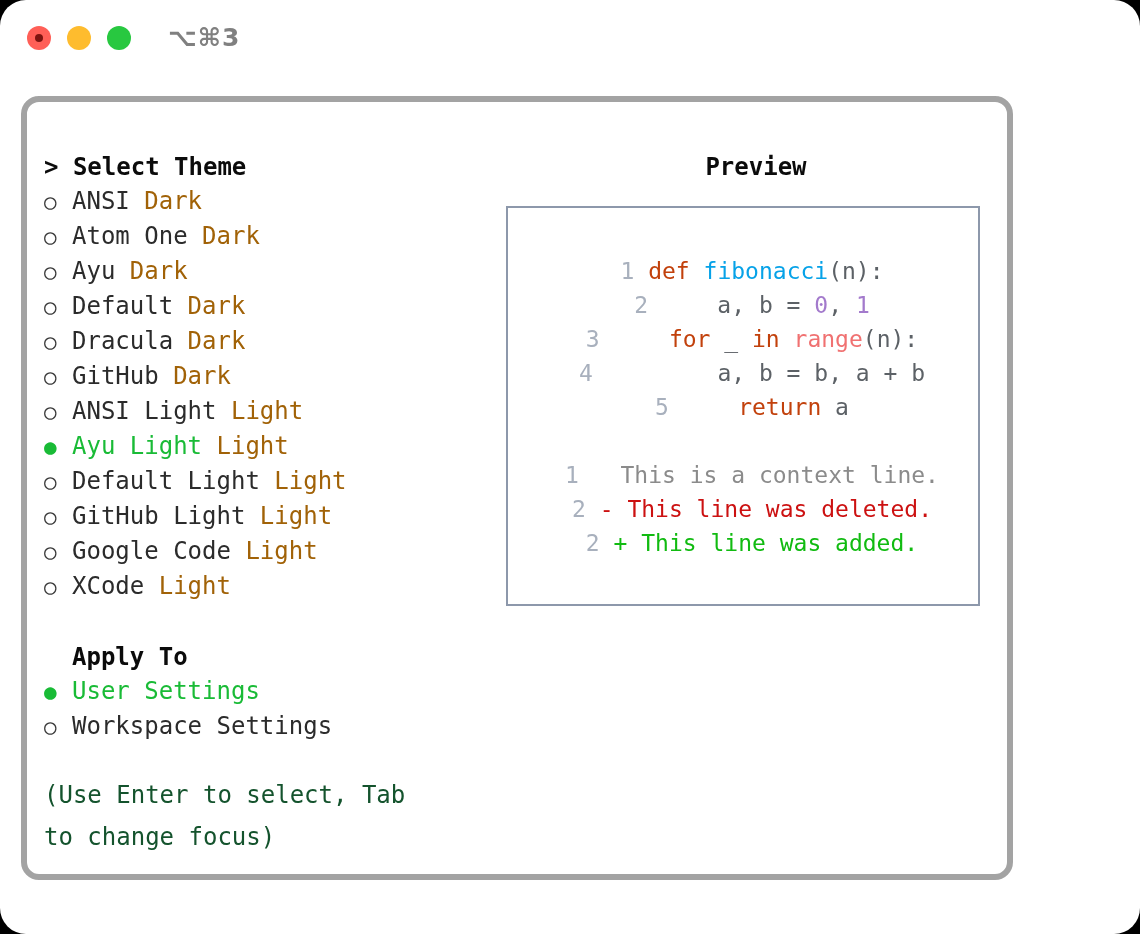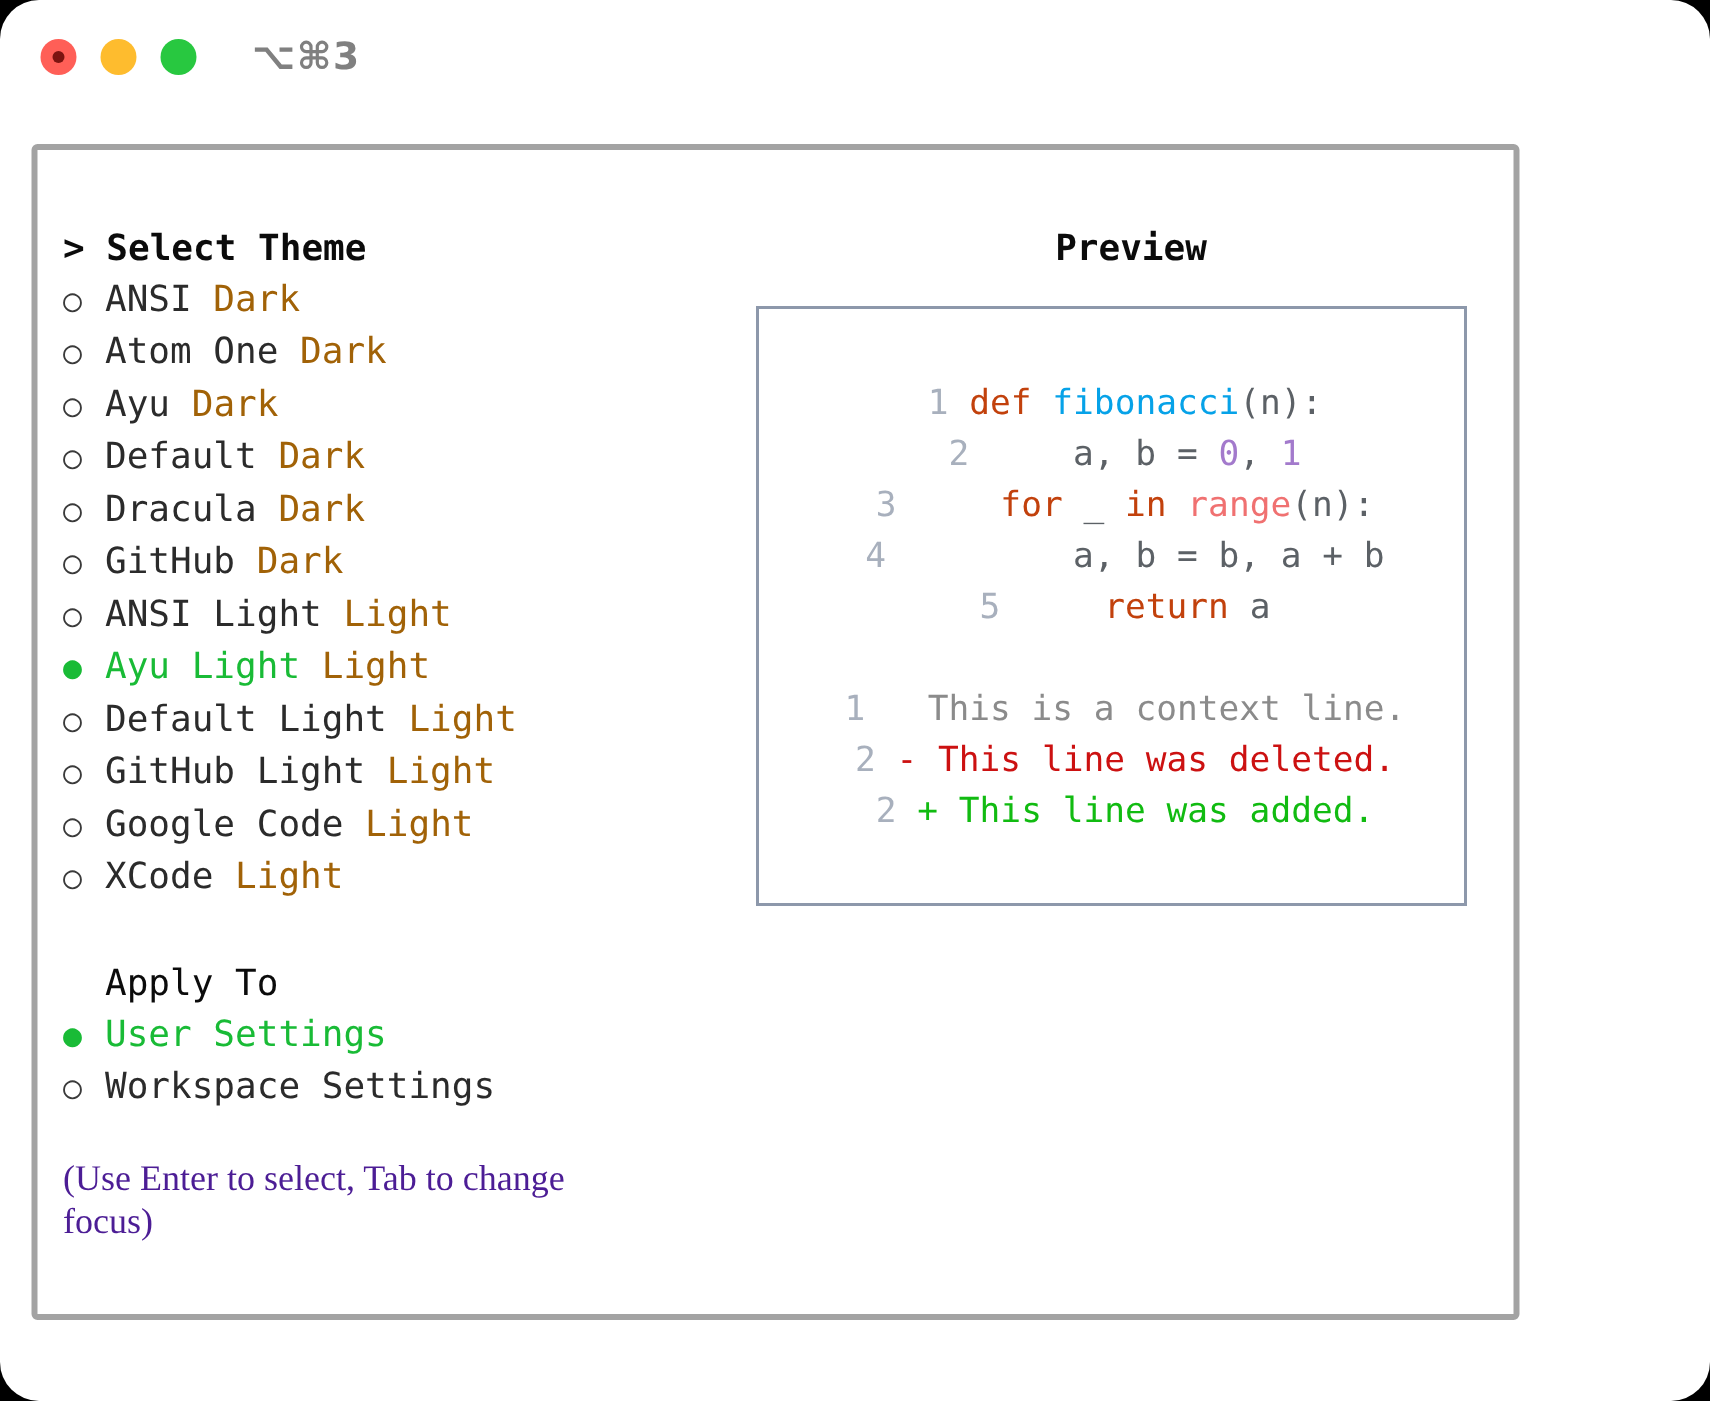--- a/index.html
+++ b/index.html
@@ -71,22 +71,22 @@
     white-space: nowrap;
   }
 
   
   .dialog {
     position: absolute;
     left: 21px;
     top: 96px;
     width: 992px;
     height: 784px;
-    border: 4px solid #a3a3a3;
-    border-radius: 4px;
+    border: 6px solid #a3a3a3;
+    border-radius: 18px;
     box-sizing: border-box;
     background: #ffffff;
   }
 
   
   .left-col {
     position: absolute;
     left: 17px;
     top: 48px;
     width: 440px;
@@ -100,21 +100,21 @@
   }
 
   .section-title {
     font-size: 24px;
     font-weight: 700;
     color: #0b0b0b;
     line-height: 34px;
     white-space: pre;
   }
   .section-title.plain {
-    font-weight: 400;
+    font-weight: 700;
     padding-left: 28px;
   }
 
   .opt-row {
     display: flex;
     align-items: baseline;
     line-height: 34px;
     font-size: 24px;
     white-space: pre;
   }
@@ -137,25 +137,24 @@
   }
   .opt-tag {
     color: #a16207;
   }
 
   .spacer-lg { height: 36px; }
   .spacer-md { height: 30px; }
 
   .hint {
     font-size: 24px;
-    line-height: 29px;
-    color: #4c1d95;
+    line-height: 42px;
+    color: #14532d;
     width: 400px;
     word-spacing: 0px;
-    font-family: Liberation Serif, serif;
   }
 
   
   .preview-title {
     font-size: 24px;
     font-weight: 700;
     color: #0b0b0b;
     line-height: 34px;
   }
   .preview-box {

